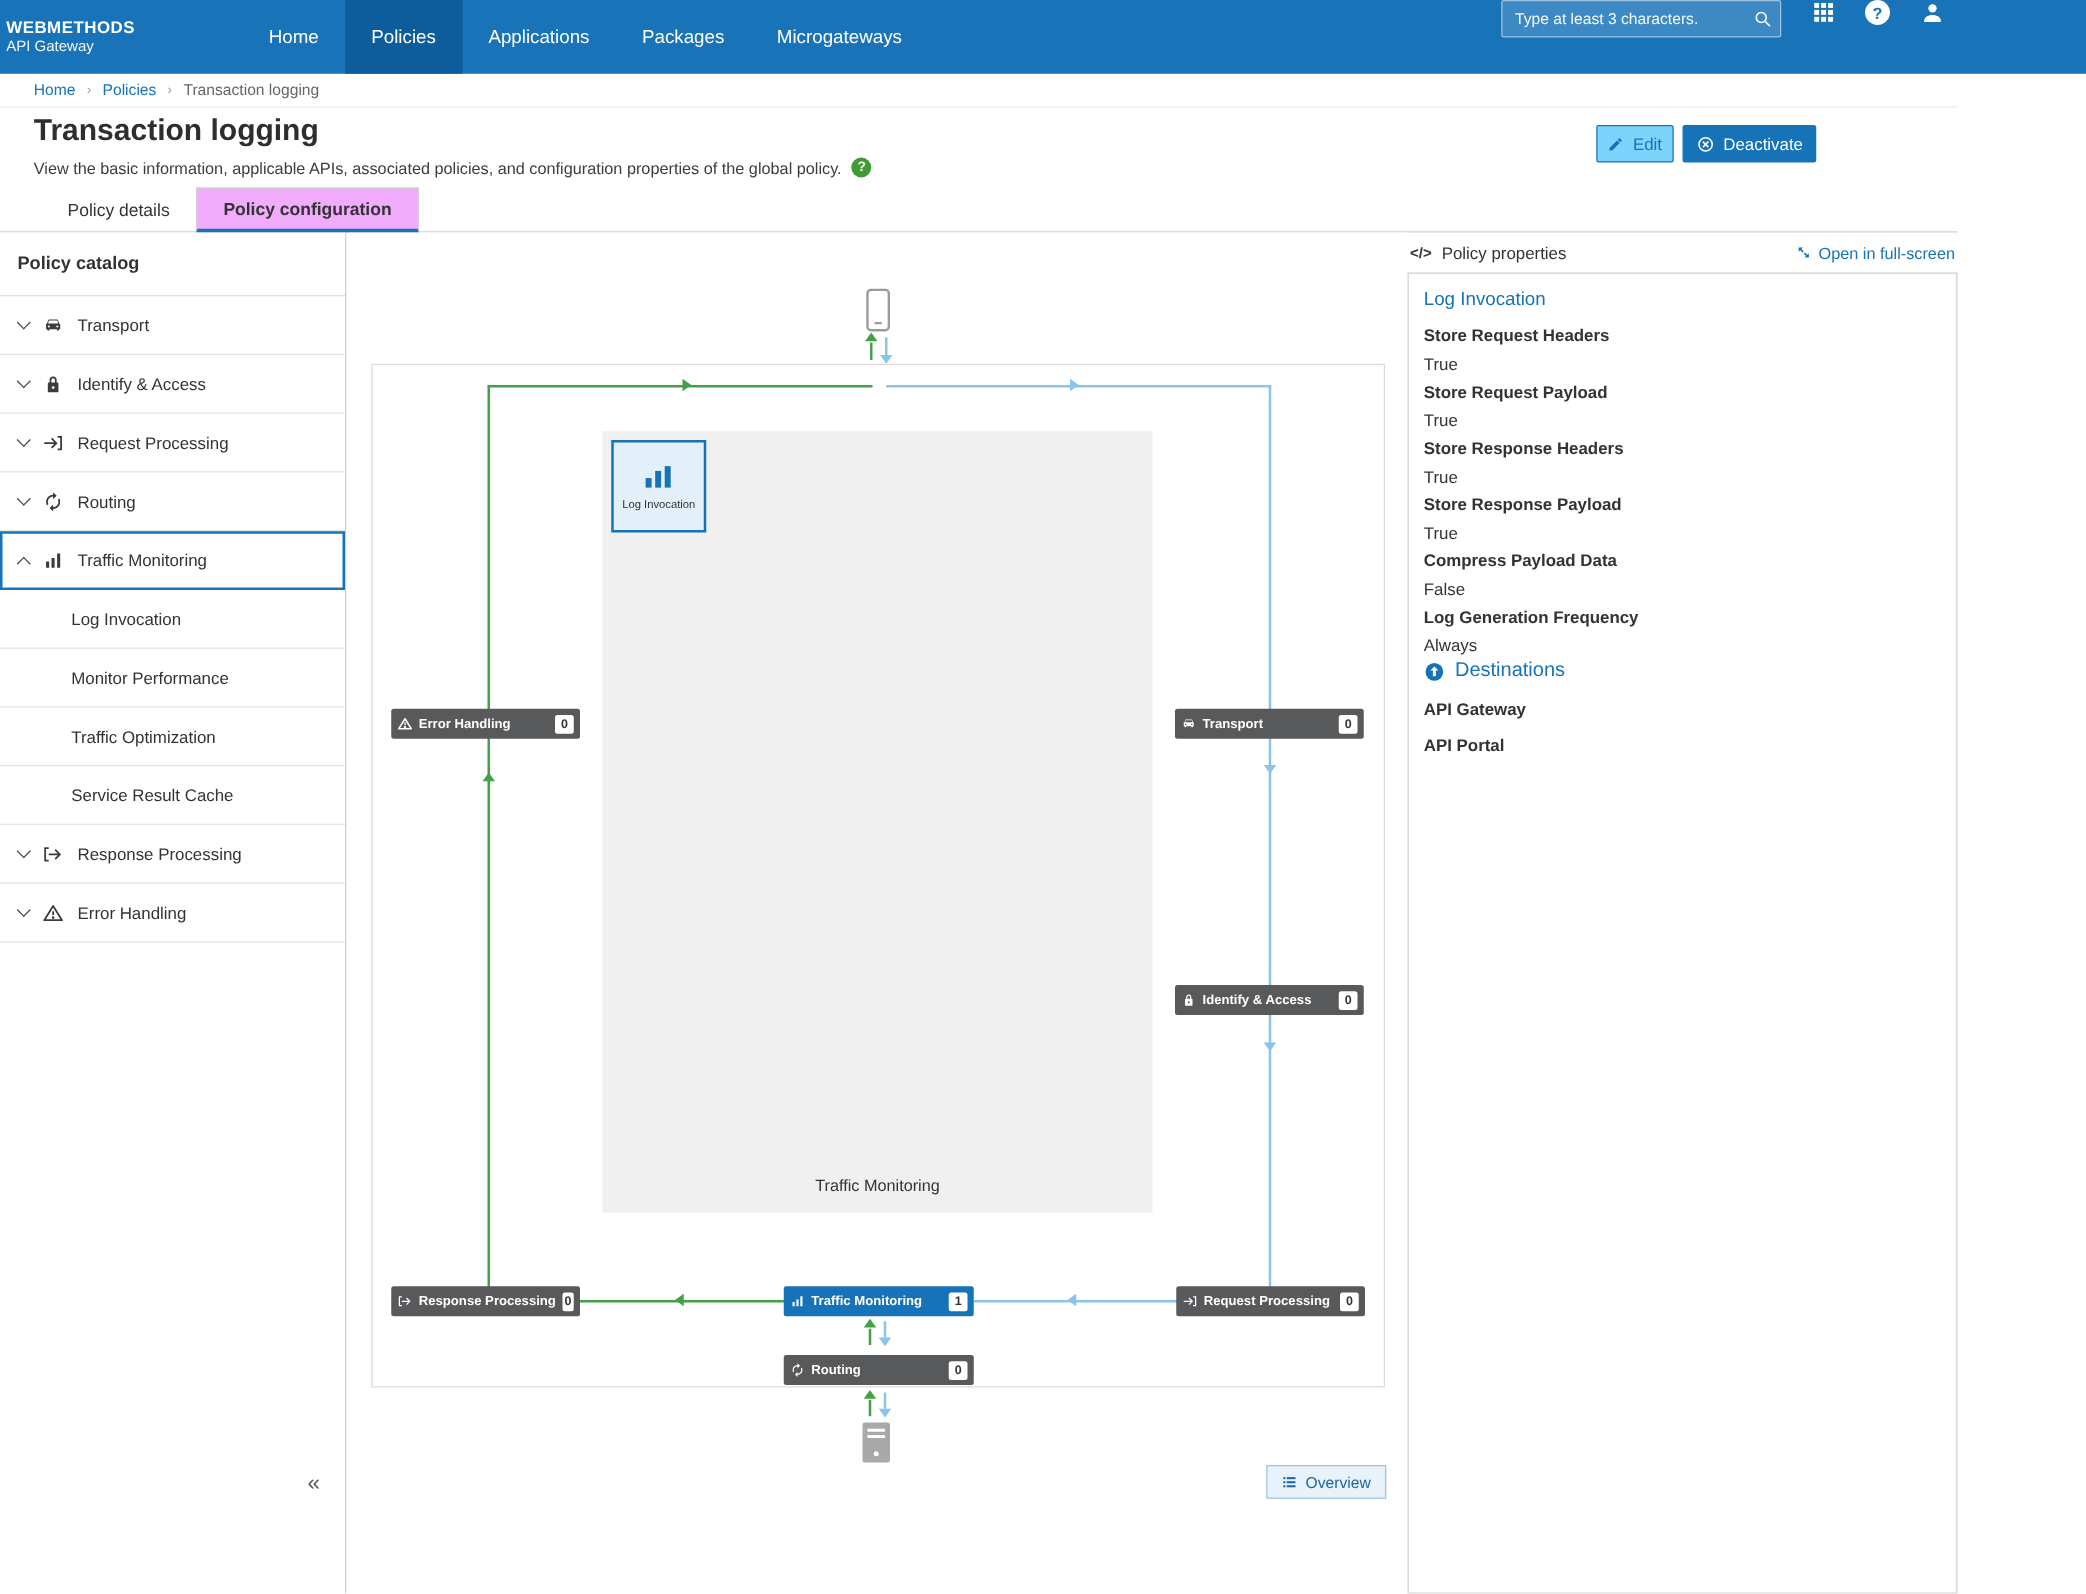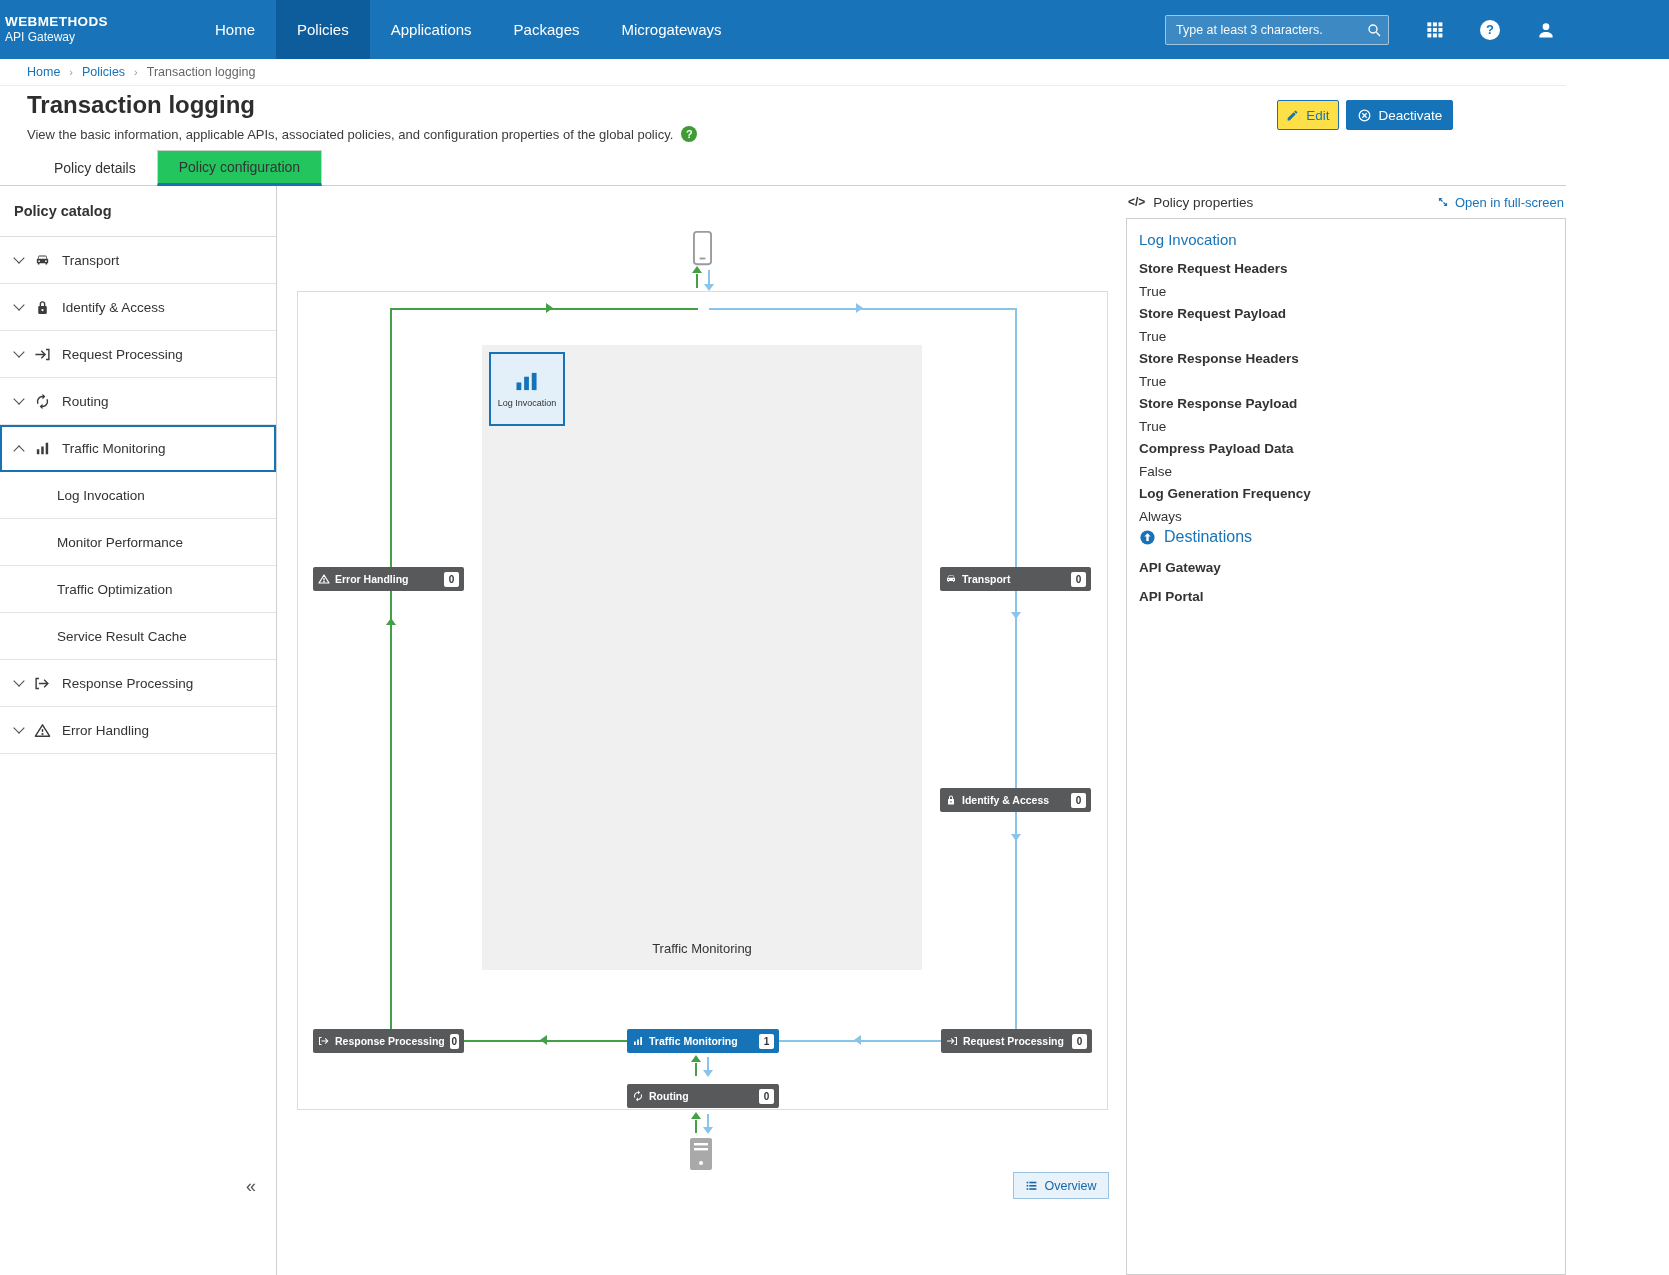--- a/index.html
+++ b/index.html
@@ -13,43 +13,43 @@
   .stage-wrap{position:relative;width:1669px;height:1275px;overflow:hidden;background:#fff}
 
   
   .nav{position:absolute;left:0;top:0;width:1669px;height:59px;background:var(--nav);display:flex;align-items:center;z-index:10}
   .brand{margin-left:5px;color:#fff;line-height:1.2}
   .brand .t{font-size:13.5px;font-weight:bold;letter-spacing:.4px}
   .brand .s{font-size:12px;opacity:.95}
   .menu{display:flex;height:59px;margin-left:86px}
   .mitem{display:flex;align-items:center;padding:0 21px;color:#fff;font-size:15px;cursor:pointer}
   .mitem.active{background:var(--navactive)}
-  .nav-right{position:absolute;right:113px;top:0;height:59px;display:flex;align-items:center;gap:36px}
+  .nav-right{position:absolute;right:113px;top:0;height:59px;display:flex;align-items:flex-start;gap:24px}
   .search{position:relative;width:224px;height:30px}
   .search input{width:100%;height:100%;background:rgba(255,255,255,.16);border:1px solid rgba(255,255,255,.5);border-radius:2px;color:#fff;font-size:12.5px;padding:0 30px 0 10px;font-family:inherit}
   .search input::placeholder{color:#fff;opacity:.95}
   .search .sic{position:absolute;right:7px;top:7px}
   .help-badge{width:20px;height:20px;border-radius:50%;background:#fff;color:var(--nav);font-weight:bold;font-size:13px;display:flex;align-items:center;justify-content:center;cursor:pointer}
   .nico{cursor:pointer}
 
   
   .crumbs{position:absolute;left:0;top:59px;width:1566px;height:27px;display:flex;align-items:center;padding-left:27px;font-size:12.5px;gap:9px;border-bottom:1px solid #ececec}
   .crumbs .lnk{color:var(--accent);cursor:pointer}
   .crumbs .sep{color:#999;font-size:11px}
   .crumbs .cur{color:#666}
   .phead{position:absolute;left:0;top:86px;width:1566px;height:64px}
   .ptitle{position:absolute;left:27px;top:5px;font-size:24px;font-weight:bold;color:#2e2e2e}
   .psub{position:absolute;left:27px;top:40px;font-size:13px;color:#3c3c3c;display:flex;align-items:center;gap:8px}
   .qhelp{width:16px;height:16px;border-radius:50%;background:#3f9c35;color:#fff;font-size:11px;font-weight:bold;display:inline-flex;align-items:center;justify-content:center;cursor:pointer}
   .btn{position:absolute;top:14px;height:30px;display:flex;align-items:center;justify-content:center;gap:7px;font-size:13.5px;border-radius:2px;cursor:pointer}
-  .btn.edit{right:227px;width:62px;background:#fde047;border:1px solid var(--accent);color:var(--accent)}
+  .btn.edit{right:227px;width:62px;background:#7dd3fc;border:1px solid var(--accent);color:var(--accent)}
   .btn.deact{right:113px;width:107px;background:var(--accent);border:1px solid var(--accent);color:#fff}
   .tabs{position:absolute;left:0;top:150px;width:1566px;height:36px;border-bottom:1px solid var(--border);display:flex;padding-left:33px}
   .tab{display:flex;align-items:center;padding:0 21px;font-size:14px;cursor:pointer}
-  .tab.active{font-weight:normal;border:1px solid var(--border);border-bottom:3px solid var(--accent);margin-bottom:-1px;background:#22c55e}
+  .tab.active{font-weight:bold;border:1px solid var(--border);border-bottom:3px solid var(--accent);margin-bottom:-1px;background:#f0abfc}
 
   
   .sidebar{position:absolute;left:0;top:186px;width:277px;height:1089px;border-right:1px solid var(--border);background:#fff}
   .scat{height:51px;display:flex;align-items:center;padding-left:14px;font-size:14.5px;font-weight:bold;border-bottom:1px solid #ddd}
   .sgroup{height:47px;display:flex;align-items:center;padding-left:15px;gap:11px;border-bottom:1px solid #e4e4e4;font-size:13.5px;cursor:pointer}
   .sgroup .sicon{width:17px;height:17px;color:#3c3c3c;flex:none}
   .sgroup.sel{outline:2px solid var(--accent);outline-offset:-2px}
   .schild{height:47px;display:flex;align-items:center;padding-left:57px;border-bottom:1px solid #e4e4e4;font-size:13.5px;cursor:pointer}
   .collapse{position:absolute;right:20px;top:990px;font-size:18px;color:#555;cursor:pointer}
   .chev{width:8px;height:8px;border-right:1.7px solid #4a4a4a;border-bottom:1.7px solid #4a4a4a;transform:rotate(45deg);margin-top:-4px;flex:none}

